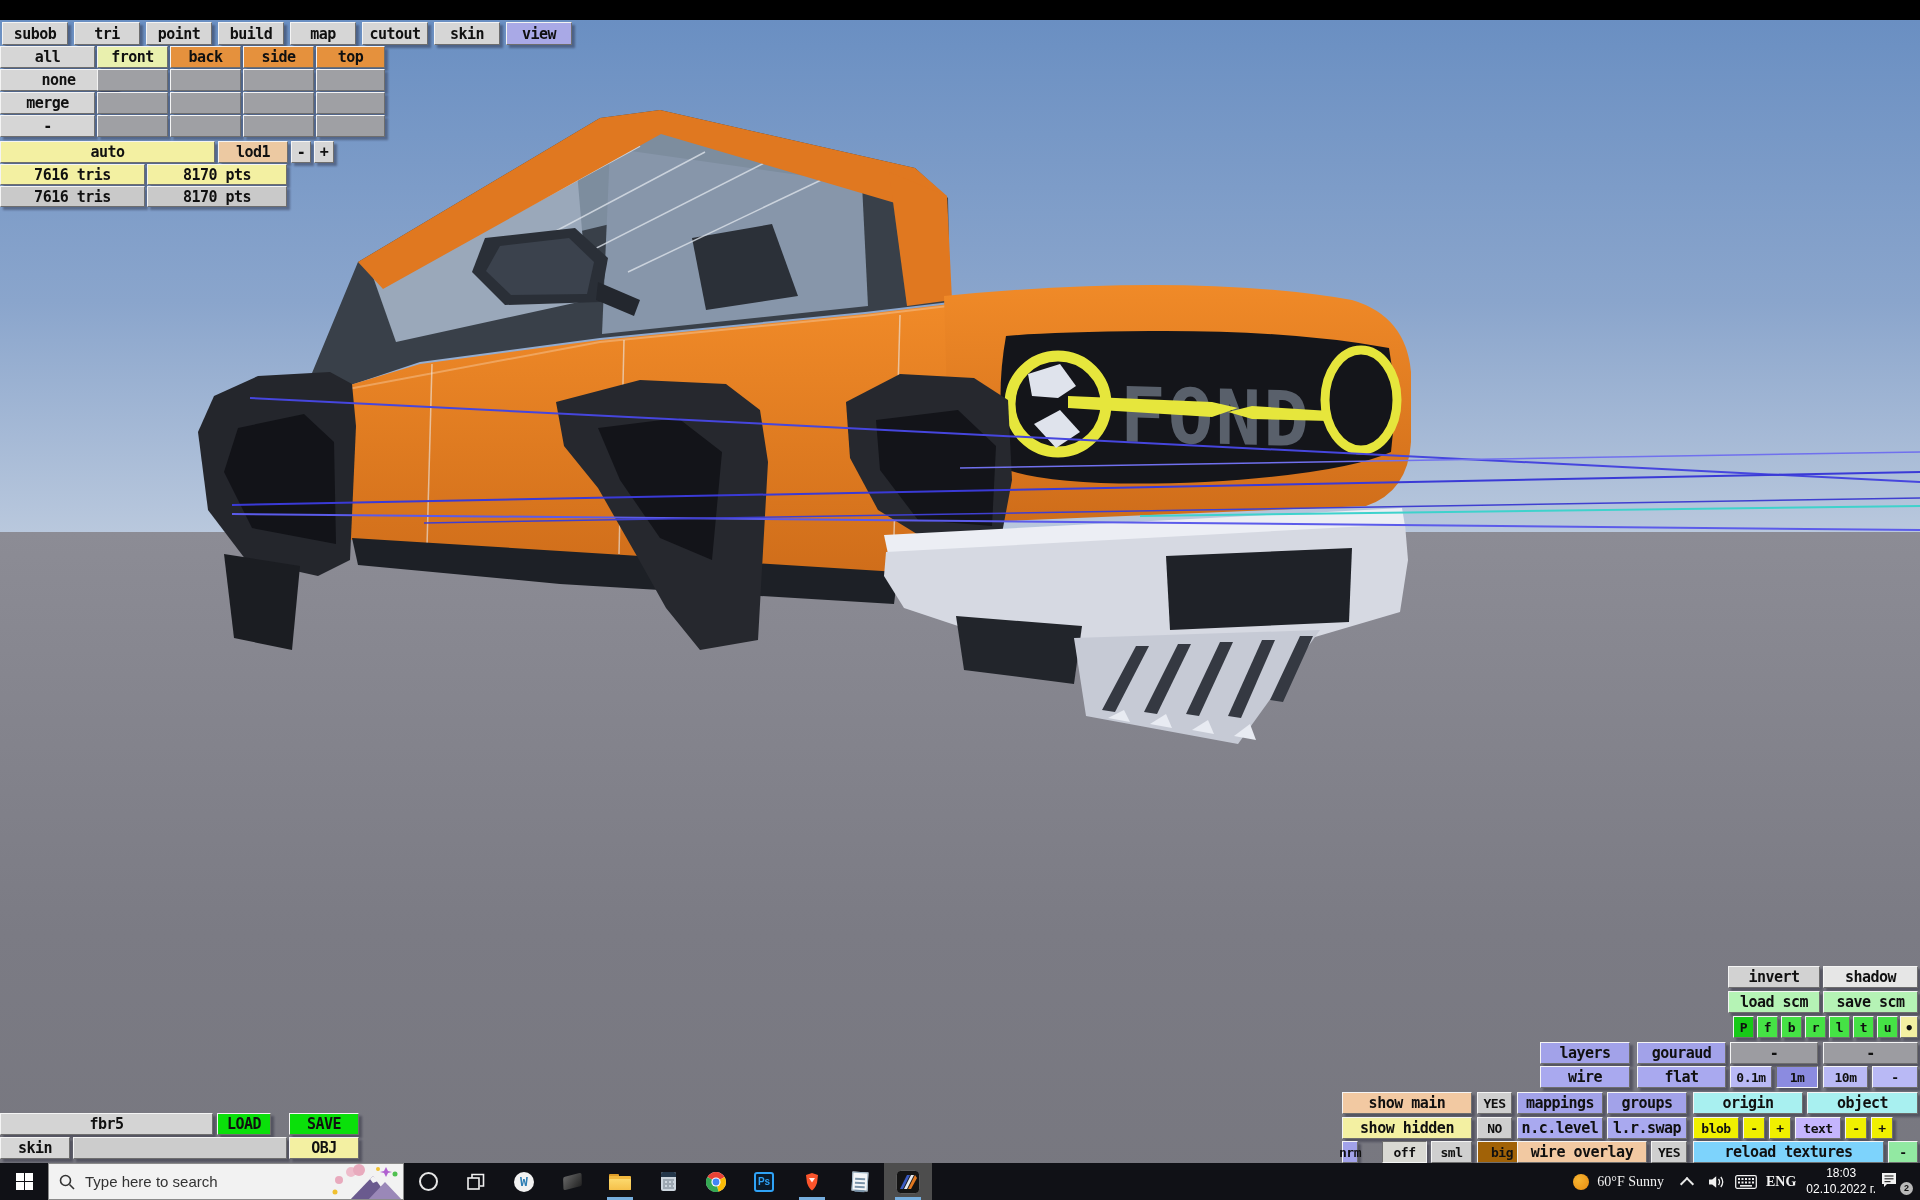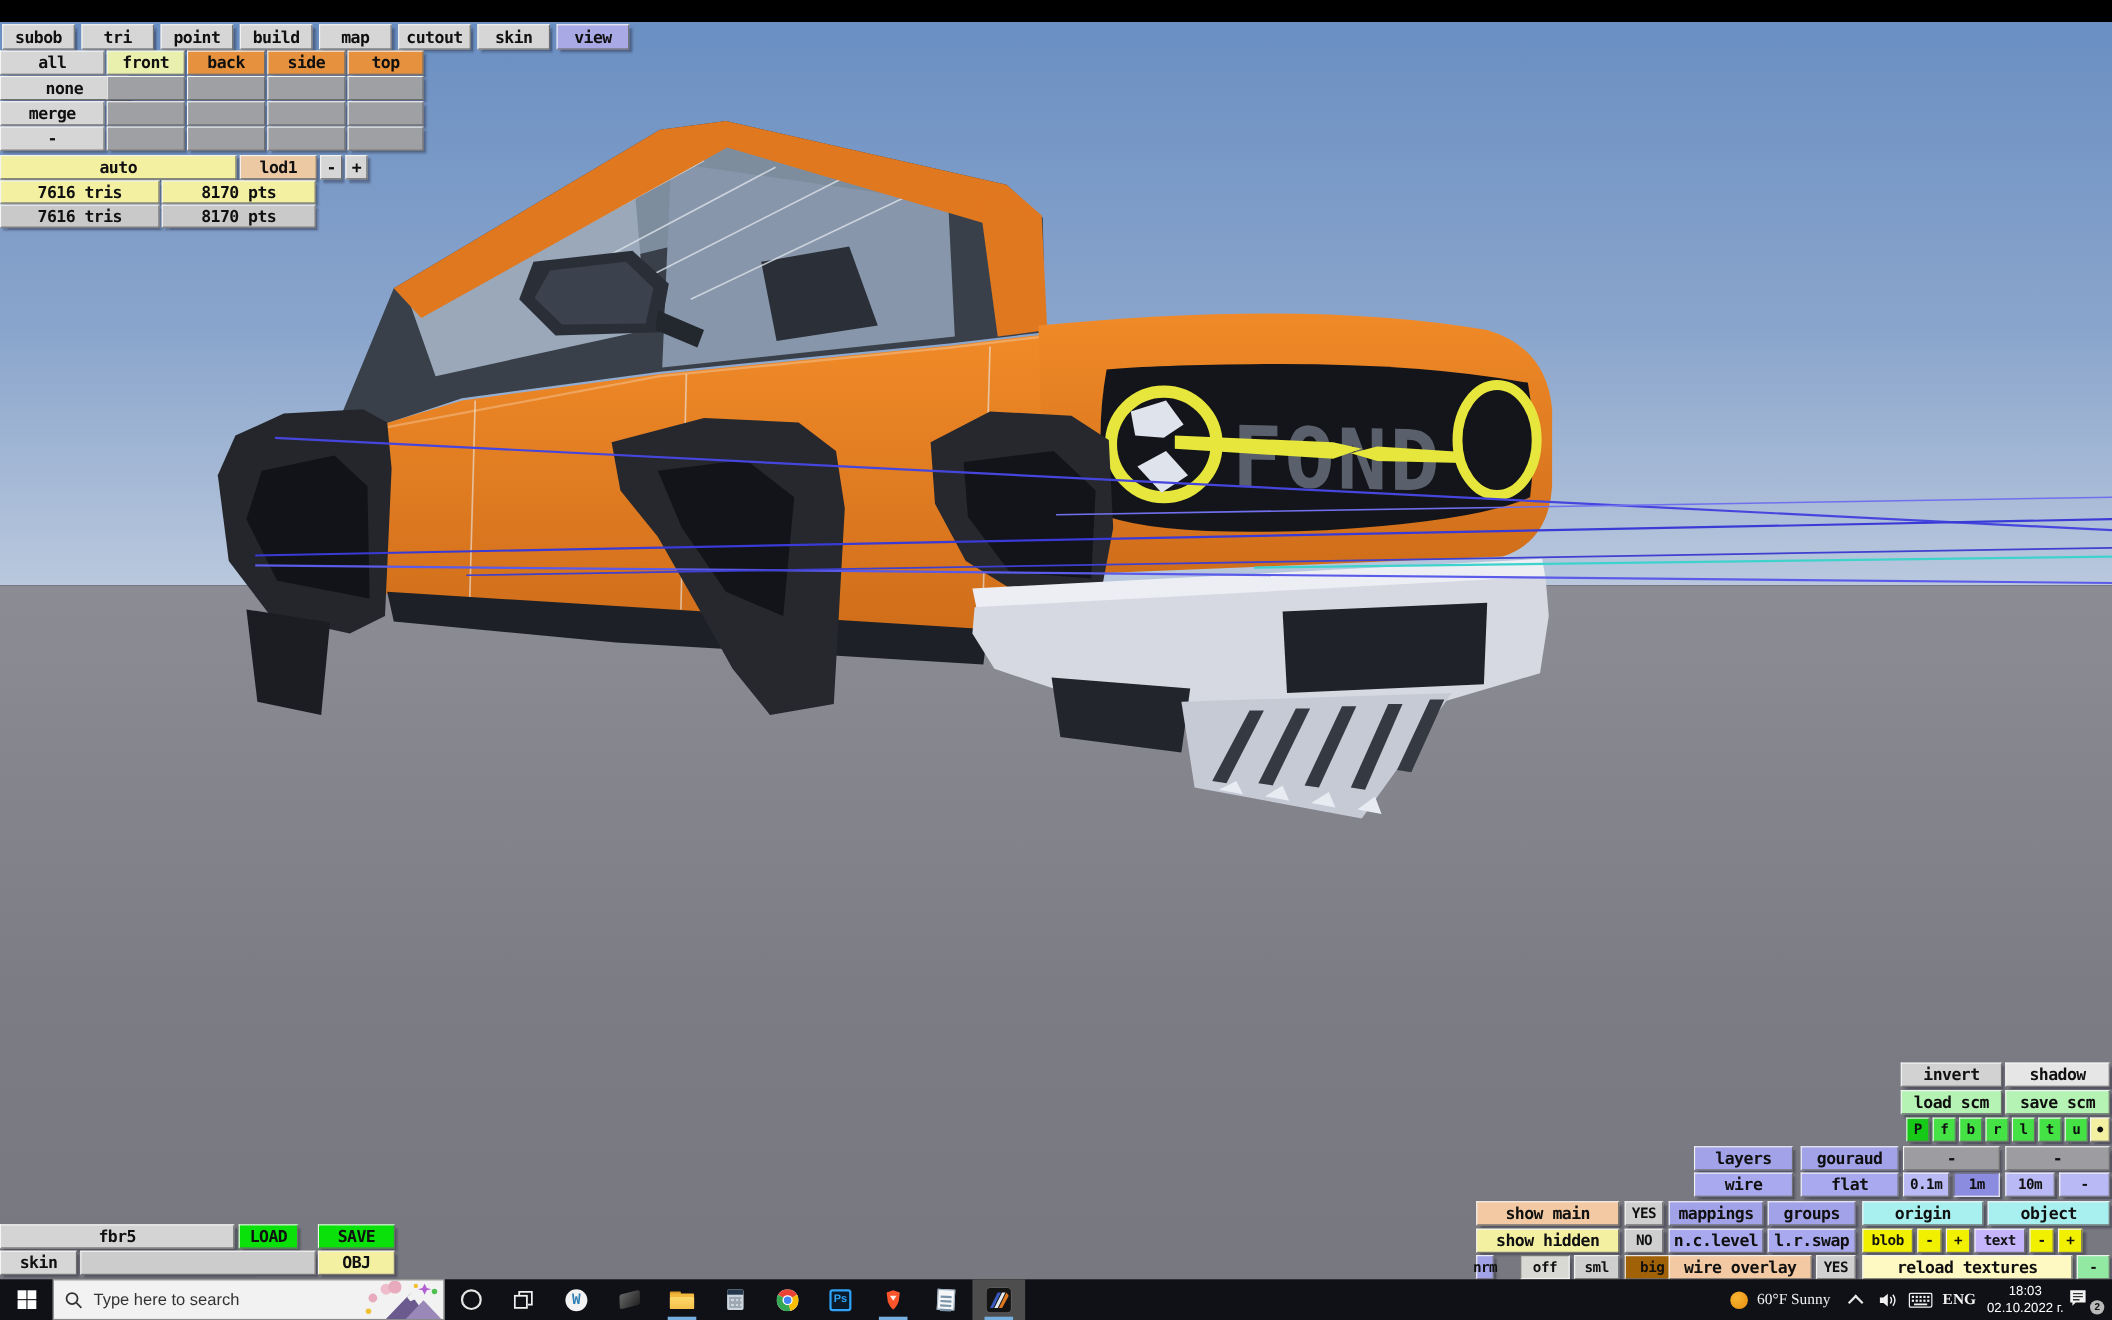--- a/index.html
+++ b/index.html
@@ -261,21 +261,21 @@
   <div class="b sm" style="left:1795px;top:1117px;width:46px;background:#c4b5fd">text</div>
   <div class="b sm" style="left:1845px;top:1117px;width:22px;background:#f0f000">-</div>
   <div class="b sm" style="left:1871px;top:1117px;width:22px;background:#f0f000">+</div>
 
   <div class="b sm" style="left:1342px;top:1141px;width:16px;background:#a2a2e9">nrm</div>
   <div class="b sm pressed" style="left:1382px;top:1141px;width:45px;background:#d9d9d3">off</div>
   <div class="b sm" style="left:1431px;top:1141px;width:41px;background:#cfcfcf">sml</div>
   <div class="b sm" style="left:1477px;top:1141px;width:50px;background:#a16207">big</div>
   <div class="b" style="left:1517px;top:1141px;width:130px;background:#f2c9a2">wire overlay</div>
   <div class="b sm" style="left:1651px;top:1141px;width:36px;background:#cfcfcf">YES</div>
-  <div class="b" style="left:1693px;top:1141px;width:191px;background:#fef9c3">reload textures</div>
+  <div class="b" style="left:1693px;top:1141px;width:191px;background:#7dd3fc">reload textures</div>
   <div class="b sm" style="left:1888px;top:1141px;width:30px;background:#92e9a2">-</div>
 
   <div class="taskbar">
     <div class="tslot" style="left:0">
       <div class="winlogo">
           <i></i>
           <i></i>
           <i></i>
           <i></i>
         </div>

